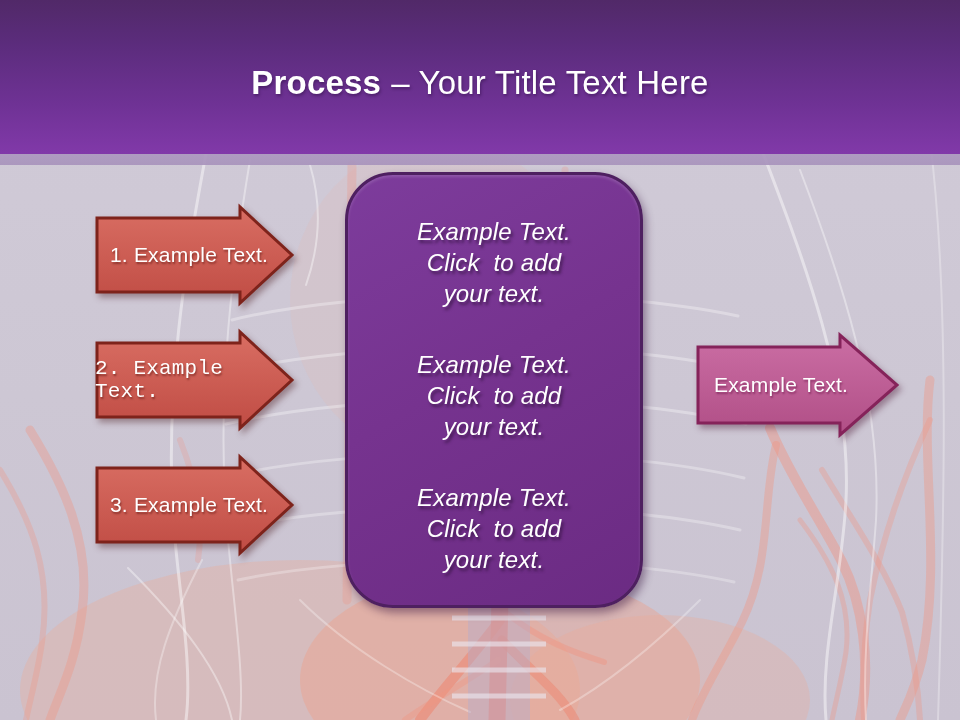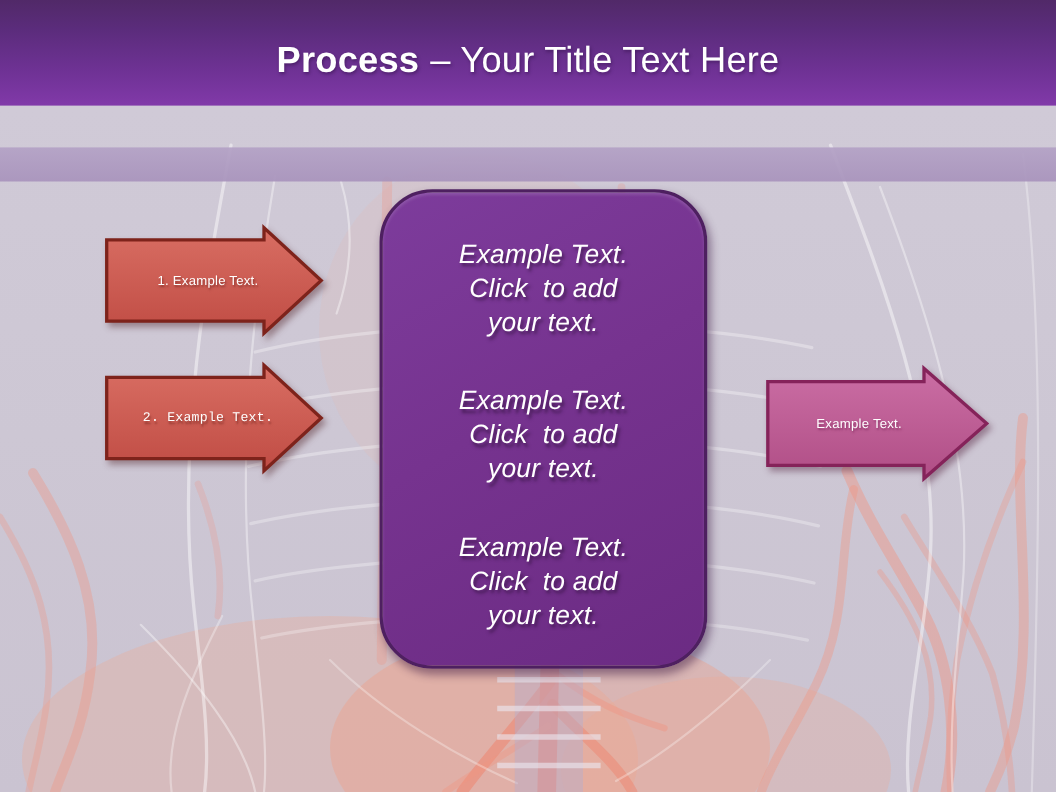--- a/index.html
+++ b/index.html
@@ -4,40 +4,40 @@
 <style>
   html,body{margin:0;padding:0;background:#888;}
   .slide{
     position:relative;width:960px;height:720px;overflow:hidden;
     font-family:"Liberation Sans",sans-serif;
     background:linear-gradient(180deg,#d1cbd8 0%,#cdc7d4 55%,#cac3d1 100%);
   }
   svg.anatomy{position:absolute;left:0;top:0;width:960px;height:720px;}
   
   .header{
-    position:absolute;left:0;top:0;width:960px;height:96px;
+    position:absolute;left:0;top:0;width:960px;height:154px;
     background:linear-gradient(180deg,#512968 0%,#5b2c7c 28%,#6f3295 68%,#8139a9 100%);
     display:flex;align-items:center;justify-content:center;
   }
   .title{margin:0;padding-top:12px;color:#fff;font-size:33px;font-weight:400;letter-spacing:.2px;
     text-shadow:1px 2px 3px rgba(40,10,60,.45);}
   .title-bold{font-weight:700;}
   .title-rest{margin-left:10px;}
   .band{
     position:absolute;left:0;top:134px;width:960px;height:31px;
     background:linear-gradient(180deg,#b3a1c5 0%,#a893bc 100%);
     opacity:.92;
   }
   
   .arrow{position:absolute;width:200px;height:100px;}
   .arrow svg{position:absolute;inset:0;width:100%;height:100%;overflow:visible;
     filter:drop-shadow(3px 4px 3px rgba(70,20,25,.40));}
   .arrow-label{
     position:absolute;inset:0;display:flex;align-items:center;justify-content:center;
-    padding-right:12px;color:#fff;font-size:12px;letter-spacing:.2px;
+    padding-right:12px;color:#fff;font-size:21px;letter-spacing:.2px;
     text-shadow:1px 2px 2px rgba(95,25,20,.6);
   }
   .arrow1{left:95px;top:205px;}
   .arrow2{left:95px;top:330px;font-family:Liberation Mono, monospace;}
   .arrow3{left:95px;top:455px;}
   .arrow-right{left:696px;top:333px;width:204px;height:104px;}
   .arrow-right svg{filter:drop-shadow(3px 4px 3px rgba(70,15,45,.40));}
   .arrow-right .arrow-label{padding-right:34px;text-shadow:1px 2px 2px rgba(110,25,75,.6);}
   
   .center-box{
@@ -143,20 +143,26 @@
       <path d="M2,13 H145 V2 L197,50 L145,98 V87 H2 Z" fill="url(#gradRed)" stroke="#7e231b" stroke-width="3" stroke-linejoin="miter"></path>
     </svg>
     <span class="arrow-label">1. Example Text.</span>
   </div>
   <div class="arrow arrow2">
     <svg viewBox="0 0 200 100">
       <path d="M2,13 H145 V2 L197,50 L145,98 V87 H2 Z" fill="url(#gradRed)" stroke="#7e231b" stroke-width="3" stroke-linejoin="miter"></path>
     </svg>
     <span class="arrow-label">2. Example Text.</span>
   </div>
+  <div class="arrow arrow3">
+    <svg viewBox="0 0 200 100">
+      <path d="M2,13 H145 V2 L197,50 L145,98 V87 H2 Z" fill="url(#gradRed)" stroke="#7e231b" stroke-width="3" stroke-linejoin="miter"></path>
+    </svg>
+    <span class="arrow-label">3. Example Text.</span>
+  </div>
 
   <div class="arrow arrow-right">
     <svg viewBox="0 0 204 104">
       <path d="M2,14 H144 V2 L201,52 L144,102 V90 H2 Z" fill="url(#gradPink)" stroke="#85235a" stroke-width="3" stroke-linejoin="miter"></path>
     </svg>
     <span class="arrow-label">Example Text.</span>
   </div>
 
   <div class="center-box">
     <p class="box-block">

